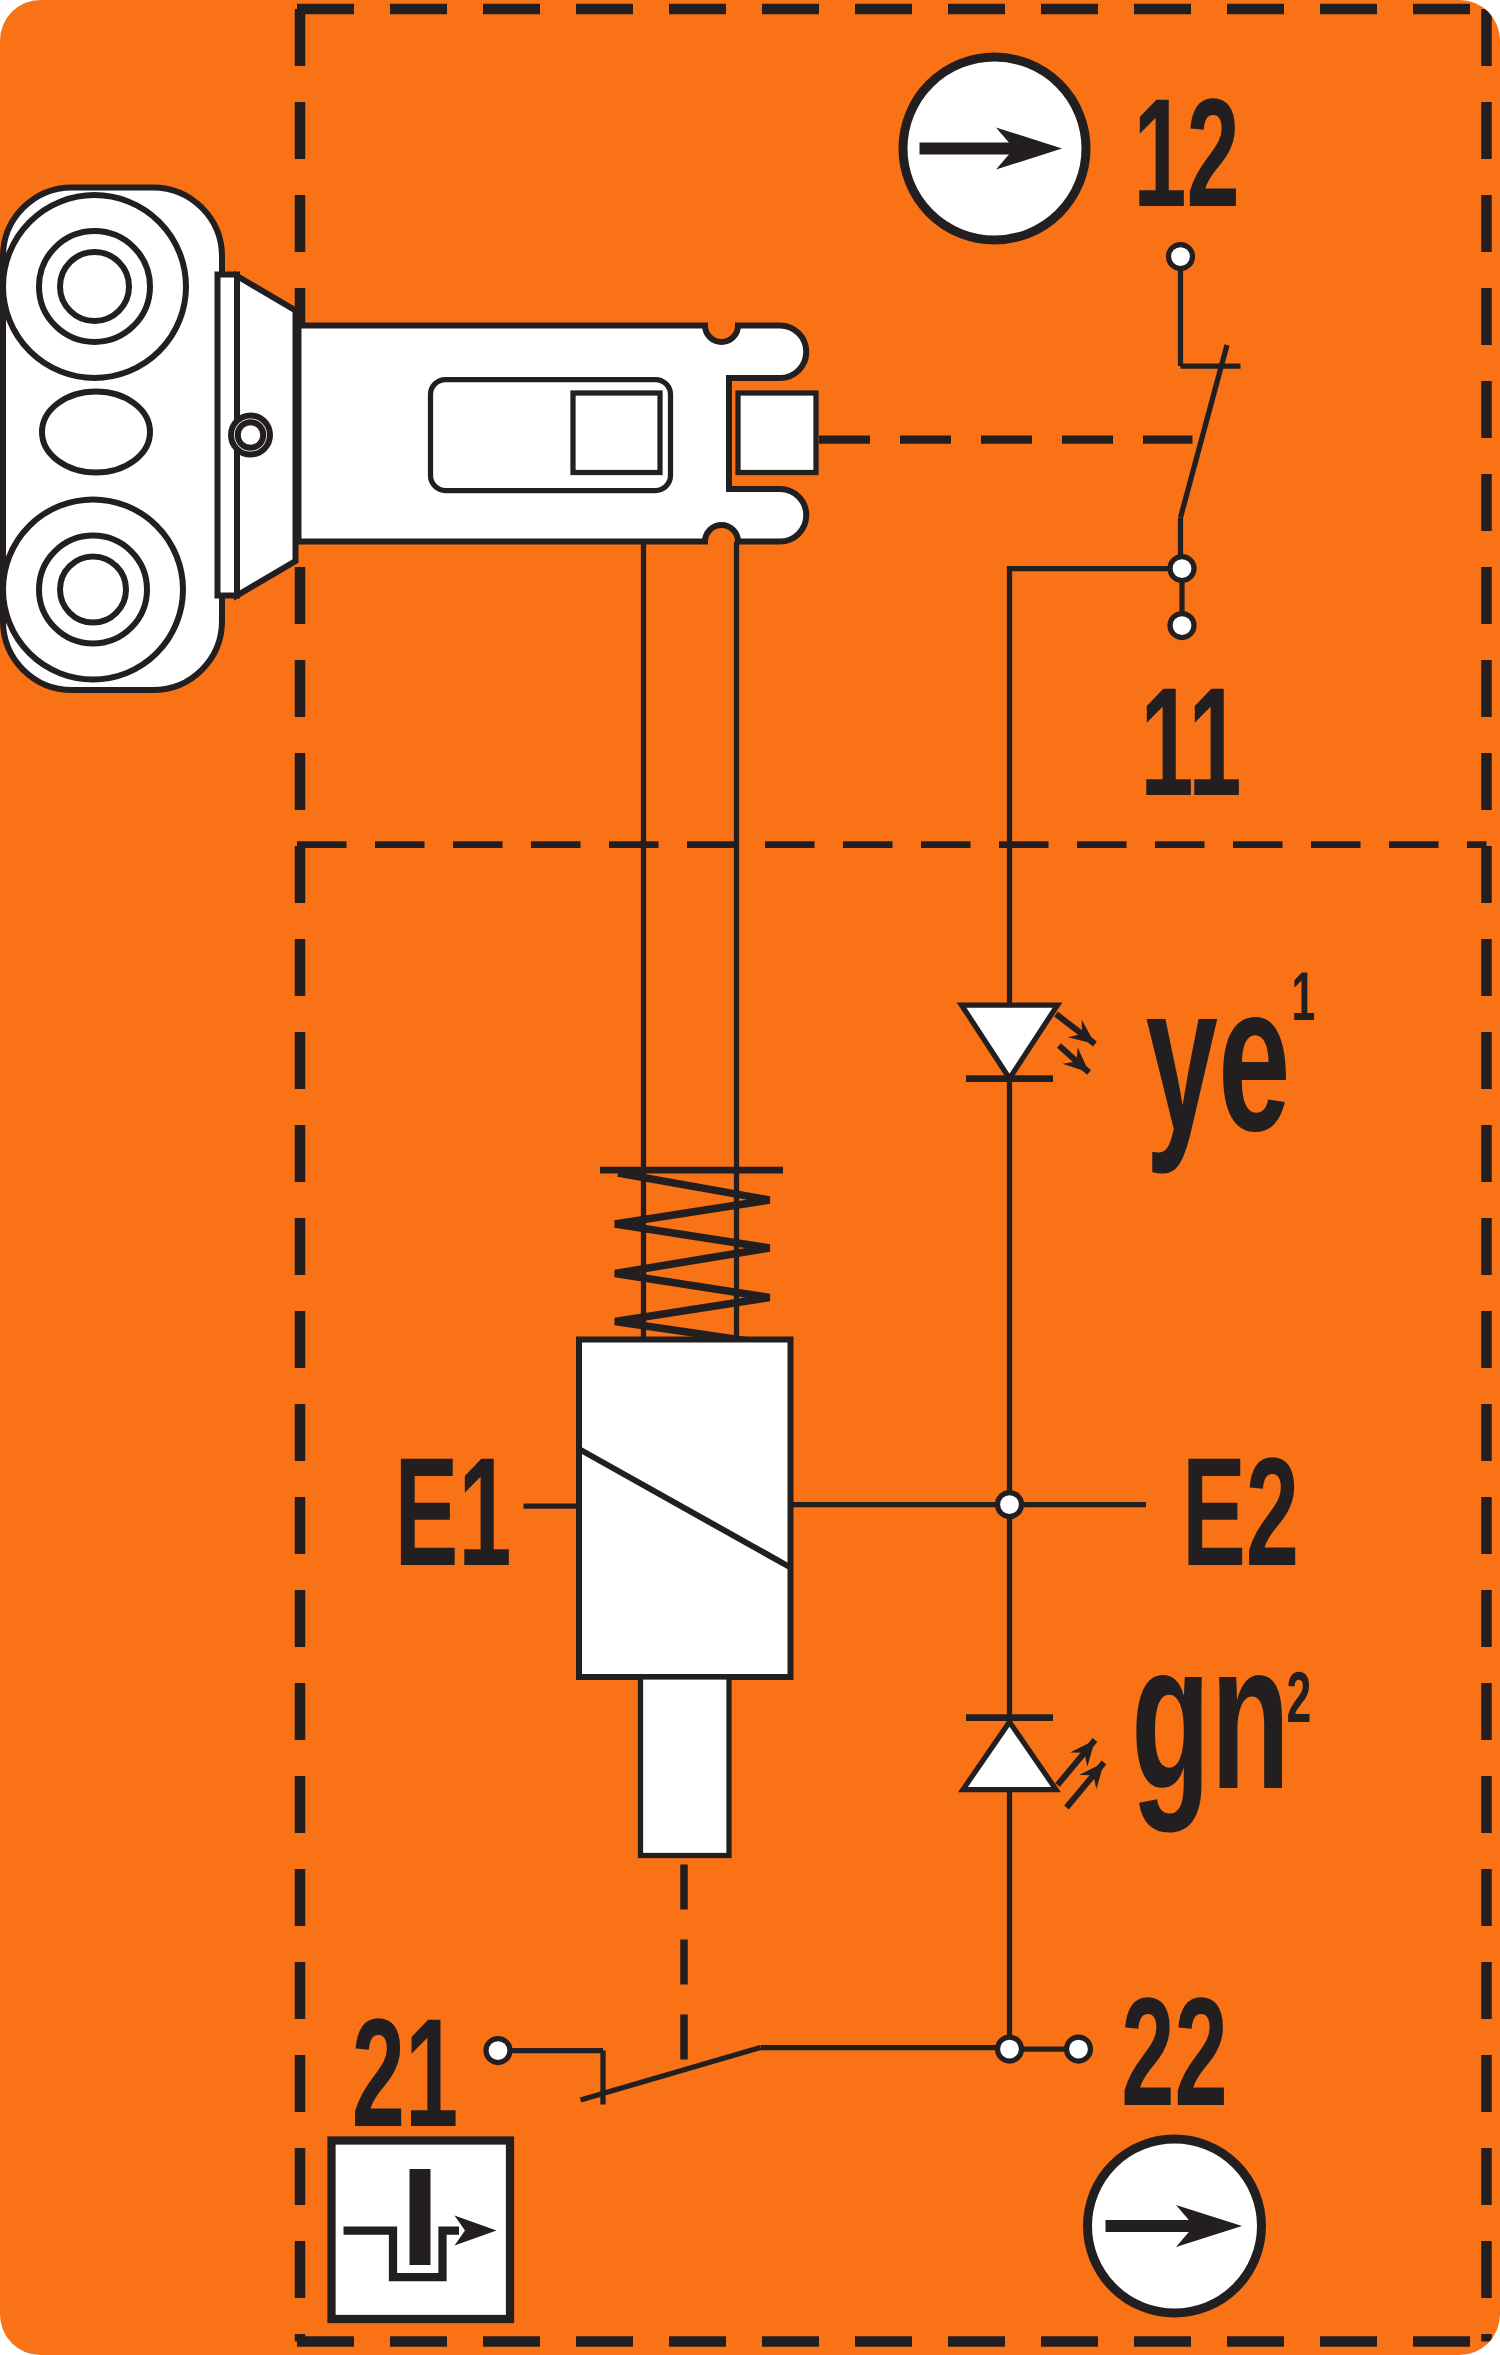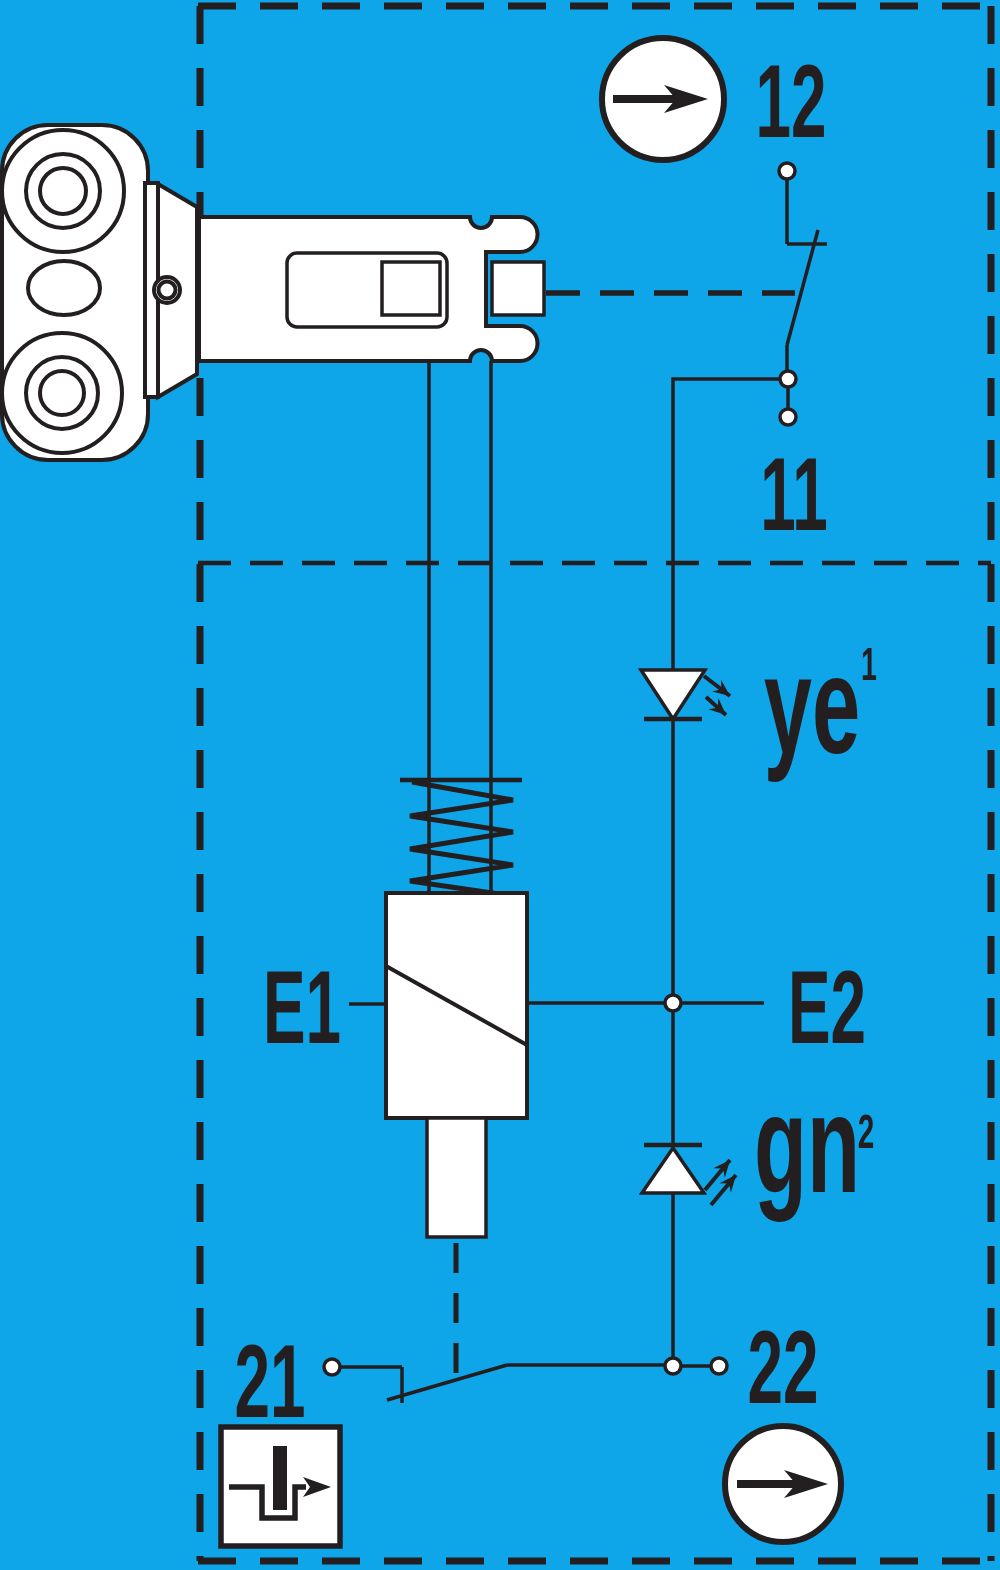--- a/index.html
+++ b/index.html
@@ -1,16 +1,16 @@
 <!DOCTYPE html>
 <html><head>
 <meta charset="utf-8">
 <style>
   html,body{margin:0;padding:0;background:#ffffff;}
-  .page{position:relative;width:1000px;height:1570px;background:#0ea5e9;overflow:hidden;}
+  .page{position:relative;width:1000px;height:1570px;background:#f97316;overflow:hidden;border-radius:27px;}
   svg{position:absolute;left:0;top:0;}
   text{font-family:"Liberation Sans",sans-serif;font-weight:bold;fill:#231f20;}
 </style>
 </head>
 <body>
 
 <div class="page">
 <svg width="1000" height="1570" viewBox="0 0 1000 1570">
   <defs>
     <marker id="ah" markerUnits="userSpaceOnUse" markerWidth="40" markerHeight="30" viewBox="-20 -15 40 30" refX="0" refY="0" orient="auto">

